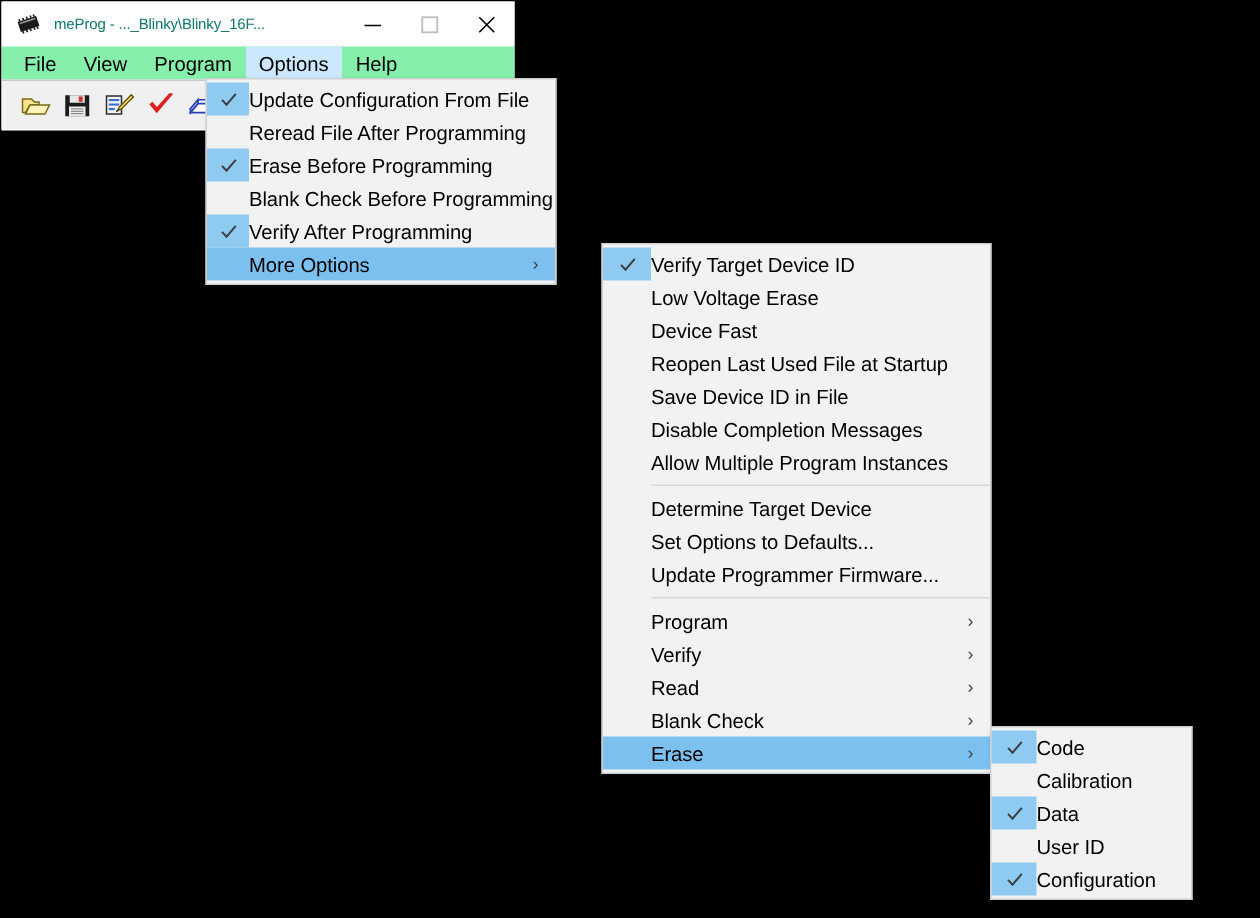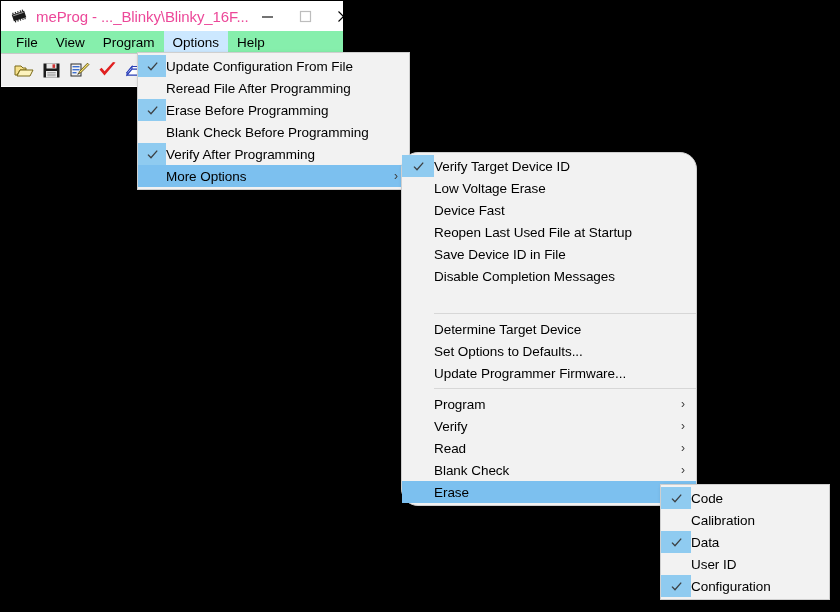--- a/index.html
+++ b/index.html
@@ -20,21 +20,21 @@
   }
   #title-bar{
     height:30px;display:flex;align-items:center;
     background:#ffffff;
   }
   #app-icon{
     width:20px;height:20px;margin-left:8px;margin-right:7px;
     position:relative;flex:none;
   }
   #title-text{
-    font-size:15px;color:#ec4899;white-space:nowrap;
+    font-size:10px;color:#0f766e;white-space:nowrap;
     letter-spacing:-0.1px;
   }
   #win-buttons{margin-left:auto;display:flex;height:30px;}
   .win-btn{
     width:38px;height:30px;display:flex;align-items:center;justify-content:center;
     font-size:13px;color:#000000;
   }
   .win-btn.disabled{color:#b5b5b5;}
 
   
@@ -90,23 +90,23 @@
   }
   .arrow{
     margin-left:auto;display:flex;align-items:center;
     padding-right:11px;font-size:12px;color:#3c3c3c;
   }
   .sep{
     height:1px;background:#d7d7d7;margin:4px 0 4px 28px;
   }
 
   
-  #menu-options{left:137px;top:52px;width:273px;}
-  #menu-more{left:401px;top:152px;width:296px;border-radius:17px;}
-  #menu-erase{left:660px;top:484px;width:170px;text-align:center;}
+  #menu-options{left:137px;top:52px;width:234px;}
+  #menu-more{left:401px;top:162px;width:260px;}
+  #menu-erase{left:660px;top:484px;width:135px;text-align:center;}
 
   
   #menu-more .chk-col{width:32px;}
   #menu-more .sep{margin-left:32px;}
   #menu-erase .chk-col{width:30px;}
 </style>
 </head>
 <body>
 
 <div id="app-window">
@@ -298,20 +298,21 @@
   <div class="menu-item">
     <div class="chk-col"></div>
     <div class="mi-label">Save Device ID in File</div>
   </div>
   <div class="menu-item">
     <div class="chk-col"></div>
     <div class="mi-label">Disable Completion Messages</div>
   </div>
   <div class="menu-item">
     <div class="chk-col"></div>
+    <div class="mi-label">Allow Multiple Program Instances</div>
   </div>
 
   <div class="sep"></div>
 
   <div class="menu-item">
     <div class="chk-col"></div>
     <div class="mi-label">Determine Target Device</div>
   </div>
   <div class="menu-item">
     <div class="chk-col"></div>

